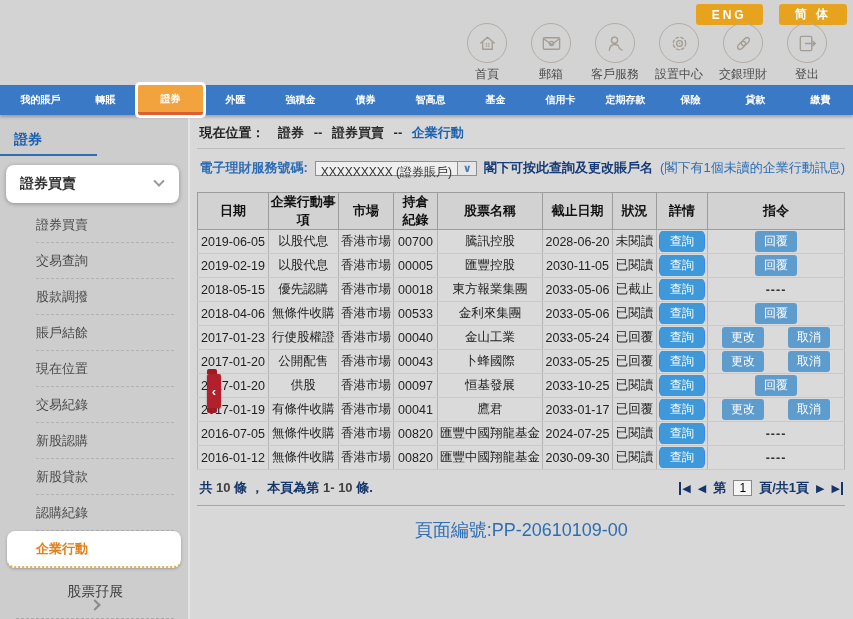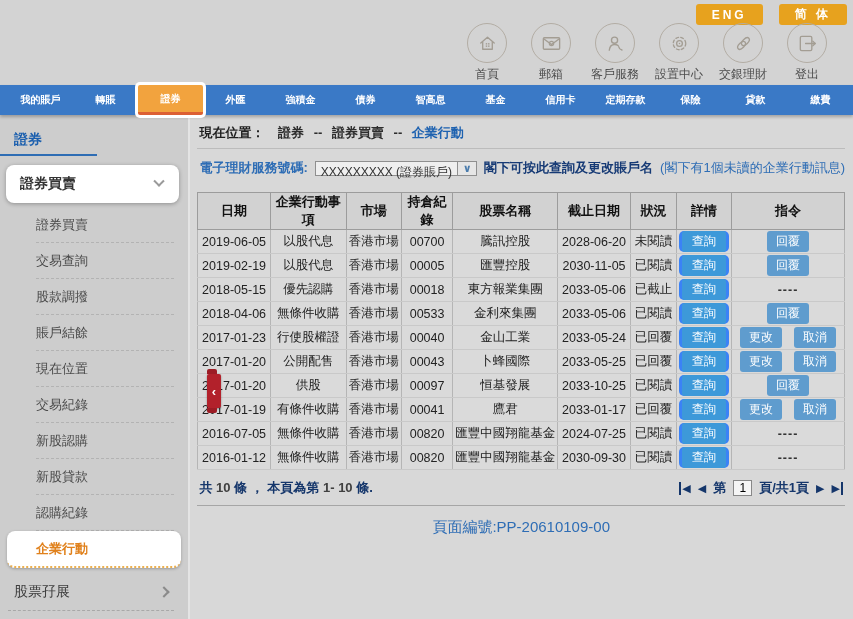--- a/index.html
+++ b/index.html
@@ -60,23 +60,23 @@
   .side-item {
     margin:0 14px 0 36px; padding:9px 0 8px 0; font-size:13px; color:#4a4a4a;
     border-bottom:1px dashed #b3b3b3; cursor:pointer;
   }
   .side-item.active {
     background:#fff; border-radius:8px; margin:0 7px 0 7px; padding-left:29px;
     color:#e0811c; font-weight:bold; border-bottom:2px dotted #ecaf4e;
     box-shadow:0 1px 3px rgba(0,0,0,.25);
   }
   .collapsed-group {
-    margin:5px 14px 0 8px; padding:10px 6px 9px 6px; font-size:14px; color:#3d3d3d;
+    margin:5px 14px 0 16px; padding:10px 6px 9px 6px; font-size:14px; color:#3d3d3d;
     display:flex; justify-content:space-between; align-items:center;
-    border-bottom:1px dashed #a8a8a8; cursor:pointer;
+    border-bottom:1px dashed #a8a8a8; cursor:pointer;flex-direction:column;
   }
   .chev-right { width:8px; height:8px; border-right:2px solid #8a8a8a; border-bottom:2px solid #8a8a8a; transform:rotate(-45deg); }
 
   .red-handle {
     position:absolute; left:207px; top:259px; width:14px; height:34px;
     background:#b2212b; color:#fff; z-index:6; border-radius:2px;
     display:flex; align-items:center; justify-content:center;
     font-size:13px; font-weight:bold; cursor:pointer;
     box-shadow:0 1px 2px rgba(0,0,0,.4);
   }
@@ -107,33 +107,33 @@
     background:#d2d2d2; border:1px solid #9c9c9c; font-size:13px; color:#111;
     height:25px; font-weight:bold; padding:0 2px;
   }
   .grid td {
     background:#dadada; border:1px solid #b5b5b5; border-top-color:#c9c9c9; border-bottom-color:#c9c9c9;
     font-size:12.5px; color:#222; text-align:center; height:24px; padding:0 2px; white-space:nowrap;
   }
   .grid td.detail-td { padding:1px 2px; }
   .detail-pill { background:#3b82f6; border-radius:5px; height:21px; display:flex; align-items:center; justify-content:center; }
   .btn-query { background:#3d99d9; color:#fff; border:none; border-radius:3px; font-size:12px; padding:2px 10px; font-family:inherit; cursor:pointer; }
-  .btn-cmd { background:#5f9cce; color:#fff; border:none; border-radius:3px; font-size:12px; padding:2px 9px; margin:0 6px; font-family:inherit; cursor:pointer; }
+  .btn-cmd { background:#5f9cce; color:#fff; border:none; border-radius:3px; font-size:12px; padding:2px 9px; margin:0 12px; font-family:inherit; cursor:pointer; }
   .dash { color:#333; font-weight:bold; letter-spacing:1px; }
 
   
   .table-footer { display:flex; justify-content:space-between; align-items:center; margin-top:9px; font-size:13px; color:#15366b; font-weight:bold; padding:0 2px; }
   .summary .num { color:#404040; }
   .pager { display:flex; align-items:center; gap:7px; }
   .pg-icon { font-size:11px; cursor:pointer; color:#15366b; }
   .pg-first { border-left:2px solid #15366b; padding-left:1px; }
   .pg-last { border-right:2px solid #15366b; padding-right:1px; }
   .page-input { width:19px; height:16px; border:1px solid #888; background:#f5f5f5; text-align:center; font-size:12px; padding:0; font-family:inherit; }
   .divider { border-top:1px solid #a6a6a6; margin-top:8px; }
-  .page-code { text-align:center; color:#2e6db5; font-size:15px; margin-top:12px; }
+  .page-code { text-align:center; color:#2e6db5; font-size:18px; margin-top:12px; }
 </style>
 </head>
 <body>
 
 <div class="top-header">
   <div class="lang-row">
     <button class="lang-btn">ENG</button>
     <button class="lang-btn">简 体</button>
   </div>
   <div class="icon-row">

